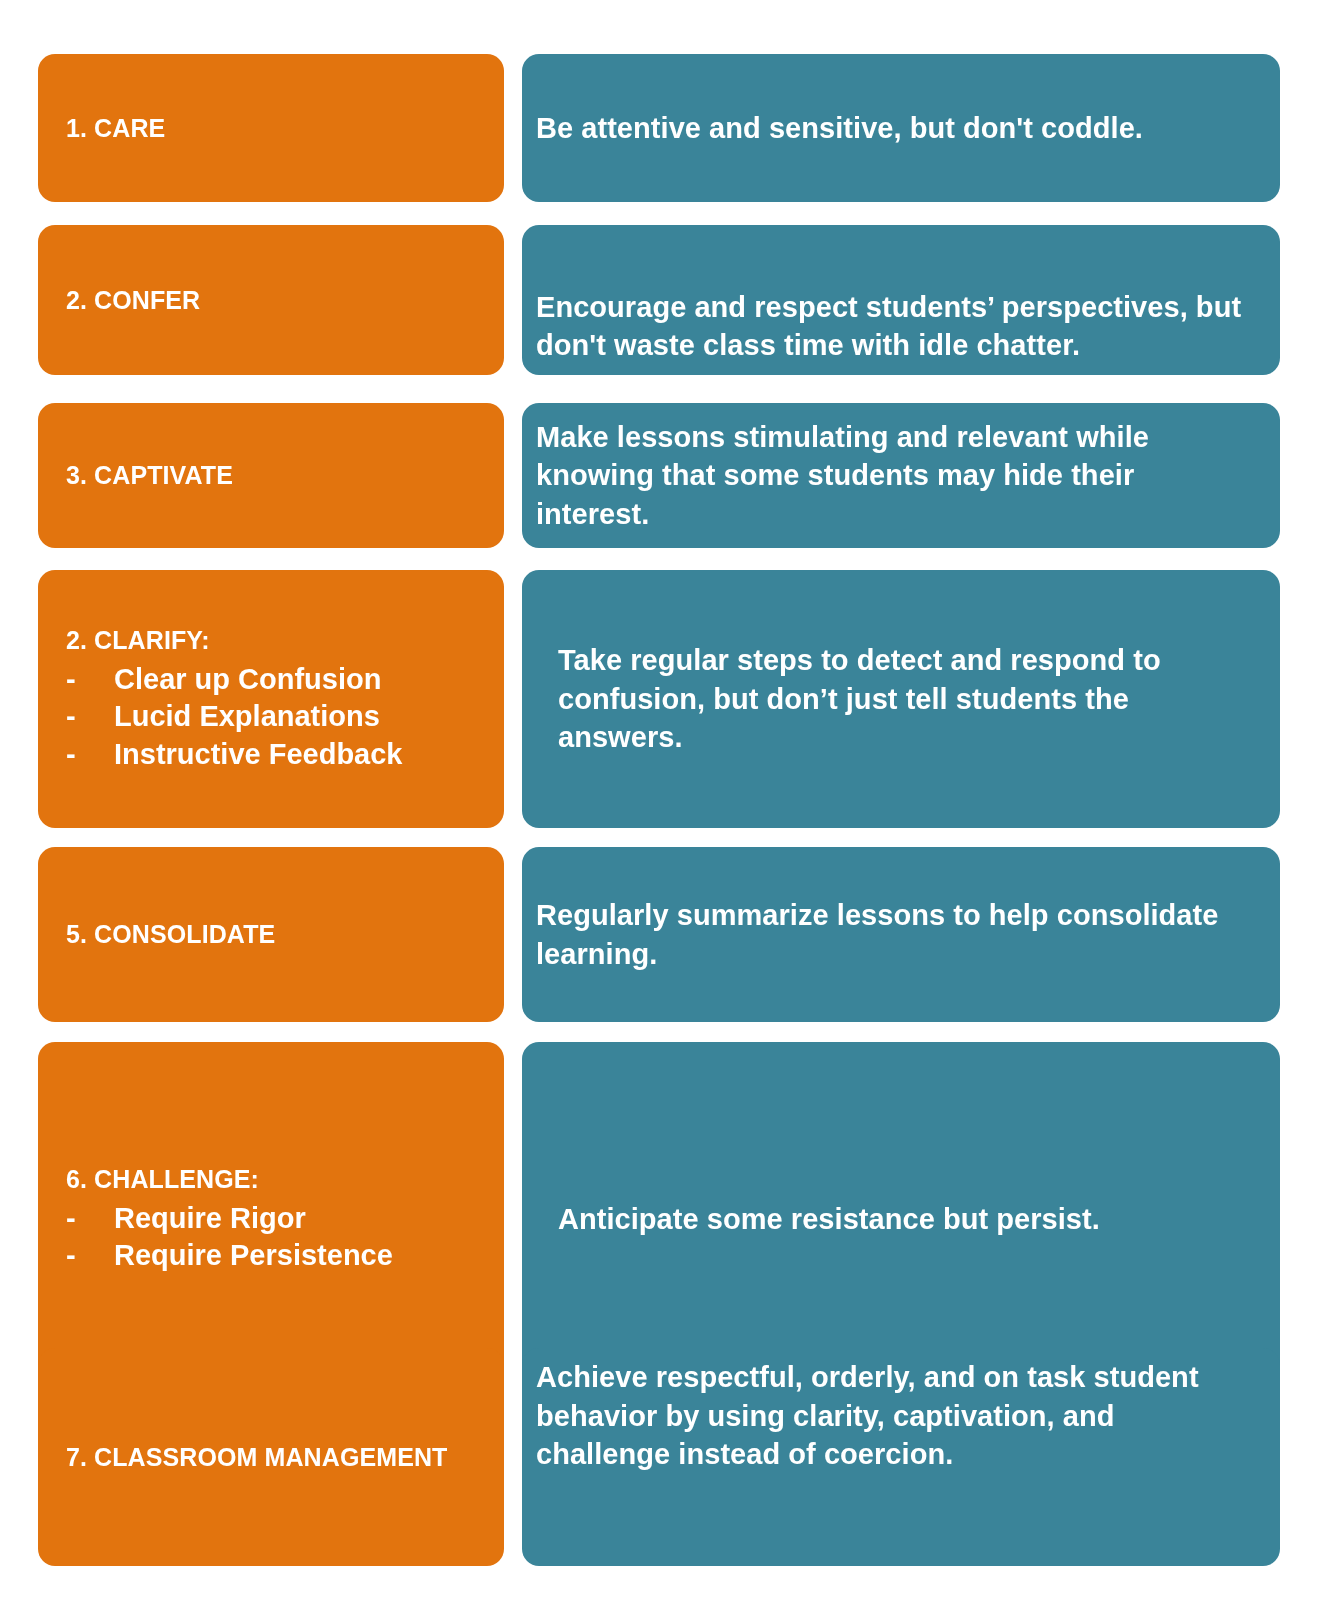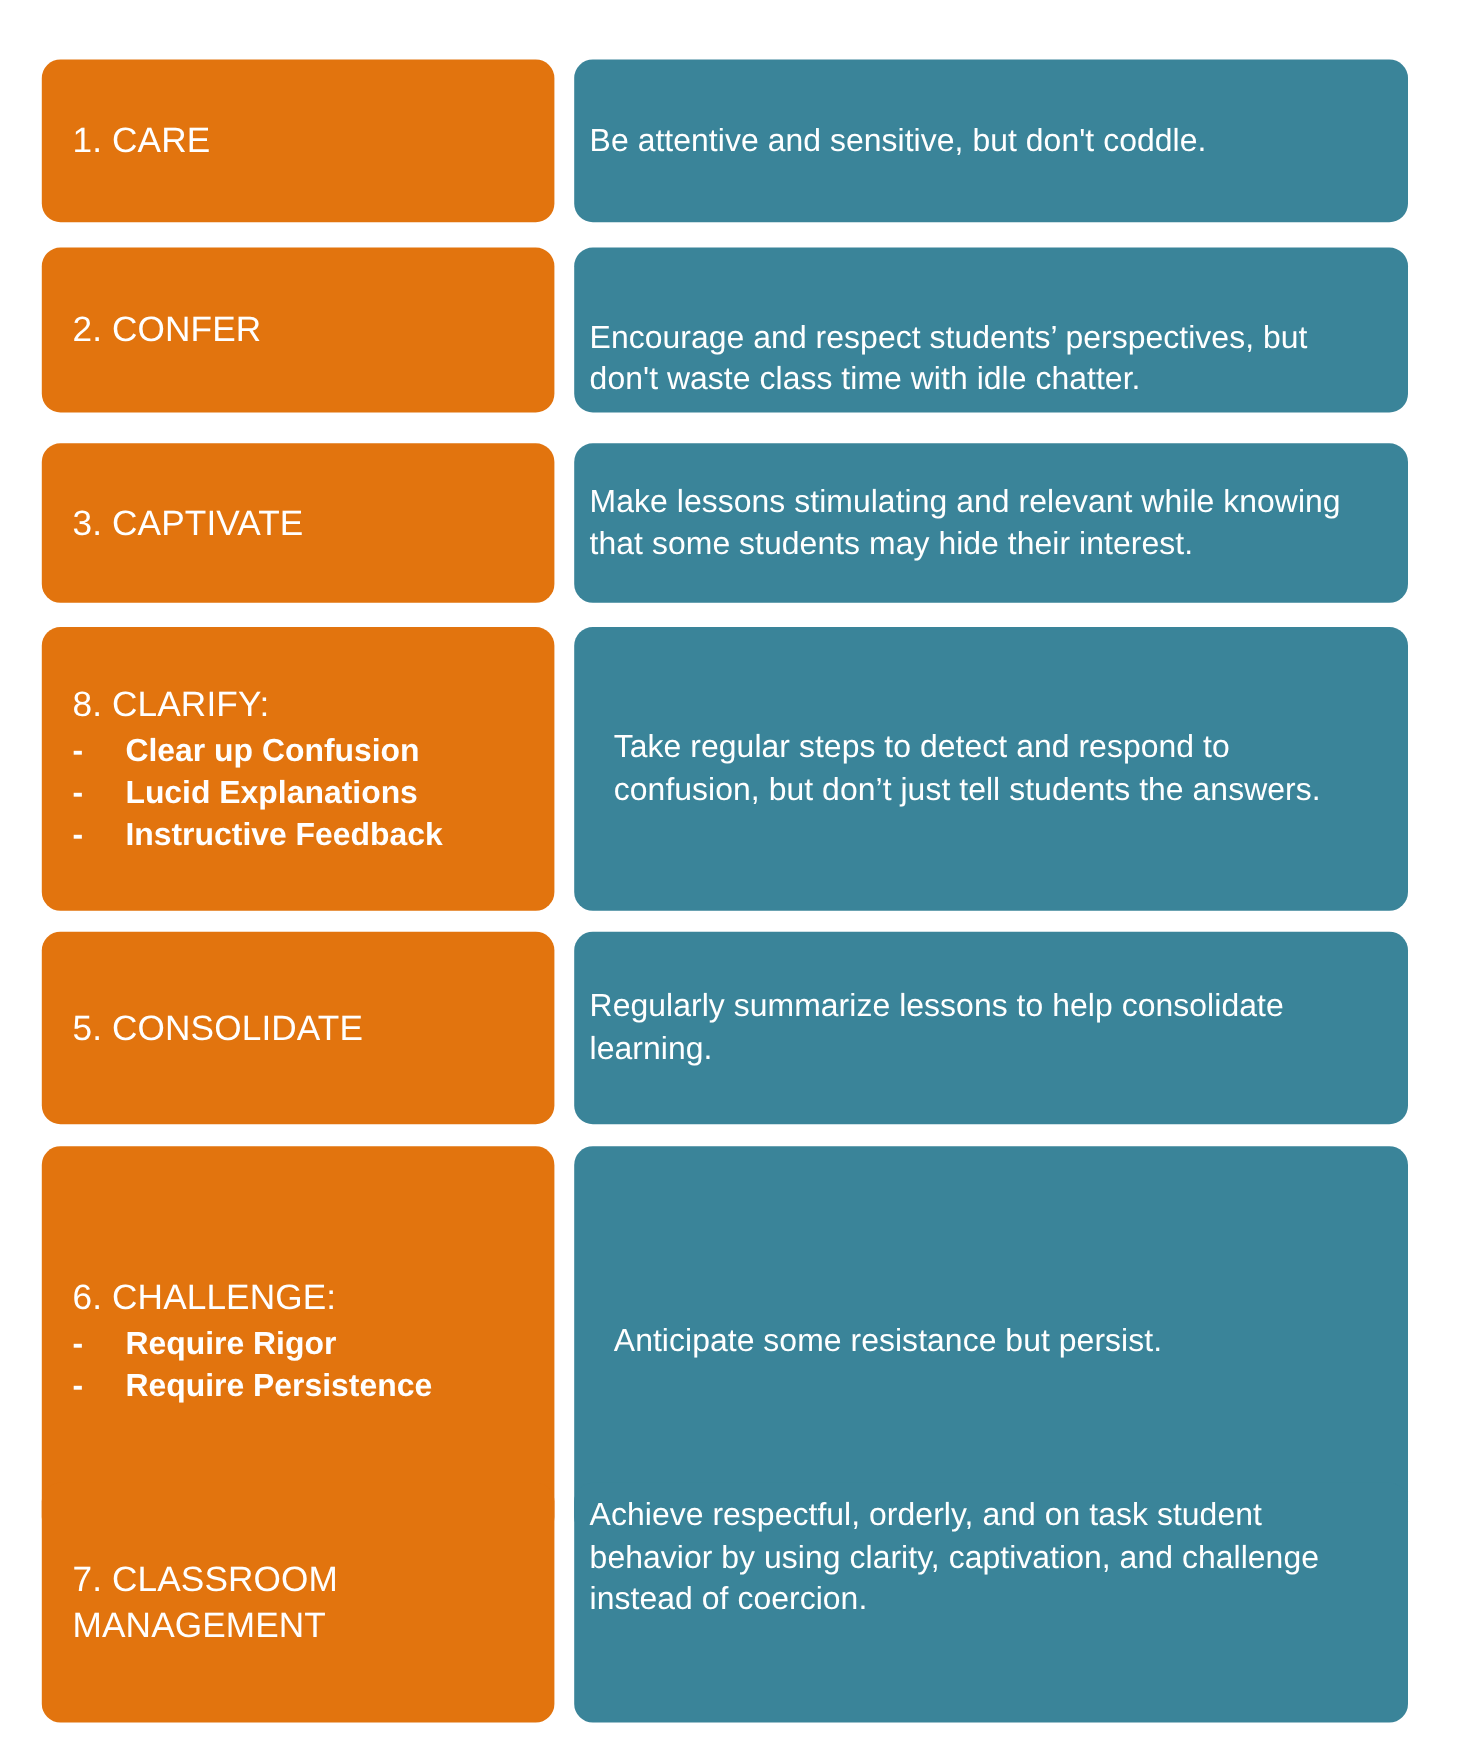--- a/index.html
+++ b/index.html
@@ -52,22 +52,22 @@
   .card-desc {
     left: 522px;
     width: 758px;
     background: #3a8499;
     justify-content: center;
     padding: 10px 26px 10px 14px;
   }
 
   .term-title {
     color: #ffffff;
-    font-size: 32px;
-    font-weight: normal;
+    font-size: 25px;
+    font-weight: bold;
     line-height: 1.30;
     letter-spacing: 0.1px;
     white-space: pre-line;
   }
 
   .term-bullets {
     list-style: none;
     margin-top: 4px;
   }
 
@@ -86,21 +86,21 @@
     top: 0;
     color: #ffffff;
     font-size: 29px;
     font-weight: bold;
     line-height: 1.30;
   }
 
   .desc-text {
     color: #ffffff;
     font-size: 29px;
-    font-weight: normal;
+    font-weight: bold;
     line-height: 1.33;
     letter-spacing: 0.05px;
   }
 
   .desc-indent { padding-left: 22px; }
 </style>
 </head>
 <body>
 
 <div id="framework">
@@ -123,21 +123,21 @@
     <div class="row" style="top: 403px; height: 145px;">
       <div class="card card-term">
         <div class="term-title">3. CAPTIVATE</div>
       </div>
       <div class="card card-desc" style="justify-content: center;">
         <div class="desc-text">Make lessons stimulating and relevant while knowing that some students may hide their interest.</div>
       </div>
     </div>
     <div class="row" style="top: 570px; height: 258px;">
       <div class="card card-term">
-        <div class="term-title">8. CLARIFY:</div>
+        <div class="term-title">2. CLARIFY:</div>
         <ul class="term-bullets">
           <li class="term-bullet"><span class="bullet-dash">-</span><span>Clear up Confusion</span></li>
           <li class="term-bullet"><span class="bullet-dash">-</span><span>Lucid Explanations</span></li>
           <li class="term-bullet"><span class="bullet-dash">-</span><span>Instructive Feedback</span></li>
         </ul>
       </div>
       <div class="card card-desc" style="justify-content: center;">
         <div class="desc-text desc-indent">Take regular steps to detect and respond to confusion, but don’t just tell students the answers.</div>
       </div>
     </div>

